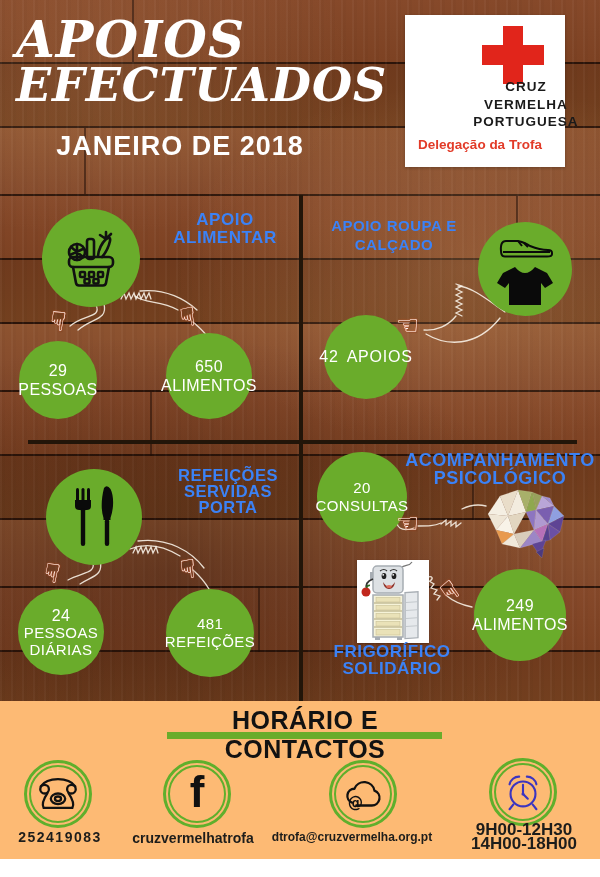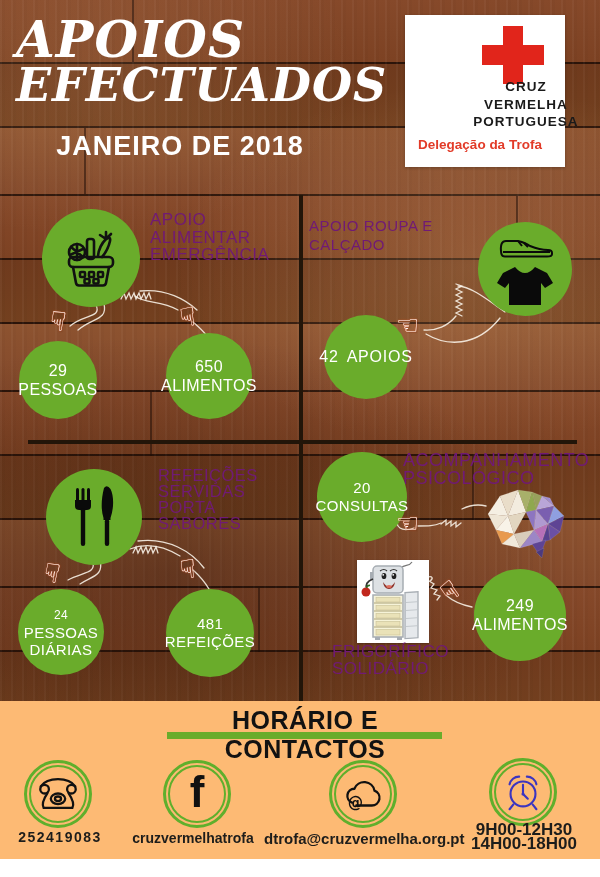--- a/index.html
+++ b/index.html
@@ -35,21 +35,21 @@
   .logo-deleg{position:absolute;left:0;top:122px;width:150px;text-align:center;
     font-weight:700;font-size:13.5px;}
   
   .section{position:absolute;z-index:4;}
   #sec-alimentar{left:0;top:195px;width:300px;height:247px;}
   #sec-roupa{left:300px;top:195px;width:300px;height:247px;}
   #sec-refeicoes{left:0;top:442px;width:300px;height:258px;}
   #sec-psico{left:300px;top:442px;width:300px;height:258px;}
   .icon-circle{position:absolute;border-radius:50%;display:flex;align-items:center;justify-content:center;}
   .green{background:#6aac2b;}
-  .sec-title{position:absolute;color:#701a75;font-weight:400;text-align:left;letter-spacing:.5px;}
+  .sec-title{position:absolute;color:#3b82f6;font-weight:700;text-align:center;letter-spacing:.5px;}
   .sec-title span{display:block;}
   .stat-circle{position:absolute;border-radius:50%;display:flex;align-items:center;justify-content:center;
     text-align:center;color:#fff;}
   .stat .v,.stat .l{display:block;font-size:16px;line-height:19px;letter-spacing:.4px;}
   .stat-inline .v,.stat-inline .l{display:inline;font-size:16px;letter-spacing:.8px;}
   .stat-inline .v{margin-right:8px;}
   .white-card{position:absolute;background:#fff;box-shadow:0 1px 2px rgba(0,0,0,.3);}
   
   #threads{position:absolute;left:0;top:0;z-index:3;pointer-events:none;}
   #threads path{fill:none;stroke:rgba(250,245,235,.88);stroke-width:1.3;stroke-linecap:round;}
@@ -149,21 +149,20 @@
           <rect x="28" y="43" width="5" height="5" rx="1"></rect>
           <rect x="37" y="43" width="5" height="5" rx="1"></rect>
           <rect x="23.5" y="50" width="5" height="4.5" rx="1"></rect>
           <rect x="32.5" y="50" width="5" height="4.5" rx="1"></rect>
         </g>
       </svg>
     </div>
     <div class="sec-title" style="left:150px;top:16px;width:150px;font-size:17px;line-height:17.5px">
       <span>APOIO</span>
       <span>ALIMENTAR</span>
-      <span>EMERGÊNCIA</span>
     </div>
     <div class="stat-circle green" style="left:19px;top:146px;width:78px;height:78px">
       <div class="stat">
         <span class="v">29</span>
         <span class="l">PESSOAS</span>
       </div>
     </div>
     <div class="stat-circle green" style="left:166px;top:138px;width:86px;height:86px">
       <div class="stat">
         <span class="v">650</span>
@@ -205,25 +204,24 @@
           <rect x="12.8" y="22" width="4.4" height="38" rx="2.2"></rect>
           <path d="M36,2 C33,14 33,24 35.5,32 L35.5,34 L42.5,34 L42.5,32 C46,22 46,10 42.5,3 Q39,-2 36,2 Z"></path>
           <rect x="36.8" y="33" width="4.4" height="27" rx="2.2"></rect>
         </g>
       </svg>
     </div>
     <div class="sec-title" style="left:158px;top:25px;width:140px;font-size:16.5px;line-height:16px">
       <span>REFEIÇÕES</span>
       <span>SERVIDAS</span>
       <span>PORTA</span>
-      <span>SABORES</span>
     </div>
     <div class="stat-circle green" style="left:18px;top:147px;width:86px;height:86px">
       <div class="stat" style="font-size:15px">
-        <span class="v" style="font-size:12px;line-height:17px">24</span>
+        <span class="v" style="font-size:16px;line-height:17px">24</span>
         <span class="l" style="font-size:15px;line-height:17px">PESSOAS DIÁRIAS</span>
       </div>
     </div>
     <div class="stat-circle green" style="left:166px;top:147px;width:88px;height:88px">
       <div class="stat">
         <span class="v" style="font-size:15px;line-height:18px">481</span>
         <span class="l" style="font-size:15px;line-height:18px">REFEIÇÕES</span>
       </div>
     </div>
   </div>
@@ -344,21 +342,21 @@
       <div class="fb-f">f</div>
     </div>
     <div class="contact-label" style="left:118px;top:129px;width:150px">cruzvermelhatrofa</div>
 
     <div class="ring" style="left:329px;top:59px">
       <svg width="46" height="40" viewBox="0 0 48 40">
         <path d="M17,32 h16 a8,8 0 0 0 3,-15.5 a11,11 0 0 0 -21,-2 a7.5,7.5 0 0 0 -2.5,14.5" fill="none" stroke="#111" stroke-width="2.4" stroke-linecap="round"></path>
         <text x="8" y="35" font-size="16" font-weight="bold" fill="#111" font-family="DejaVu Sans, sans-serif">@</text>
       </svg>
     </div>
-    <div class="contact-label" style="left:264px;top:129px;width:200px;font-size:15px">dtrofa@cruzvermelha.org.pt</div>
+    <div class="contact-label" style="left:252px;top:129px;width:200px;font-size:12px">dtrofa@cruzvermelha.org.pt</div>
 
     <div class="ring" style="left:489px;top:57px">
       <svg width="46" height="46" viewBox="0 0 48 48">
         <g fill="none" stroke="#3c35c0" stroke-width="2.2" stroke-linecap="round">
           <circle cx="24" cy="26" r="13"></circle>
           <path d="M24,26 V16.5 M24,26 L29,31"></path>
           <path d="M10,16 A10,10 0 0 1 20,8"></path>
           <path d="M38,16 A10,10 0 0 0 28,8"></path>
           <path d="M14,37 L10,42 M34,37 L38,42"></path>
         </g>

